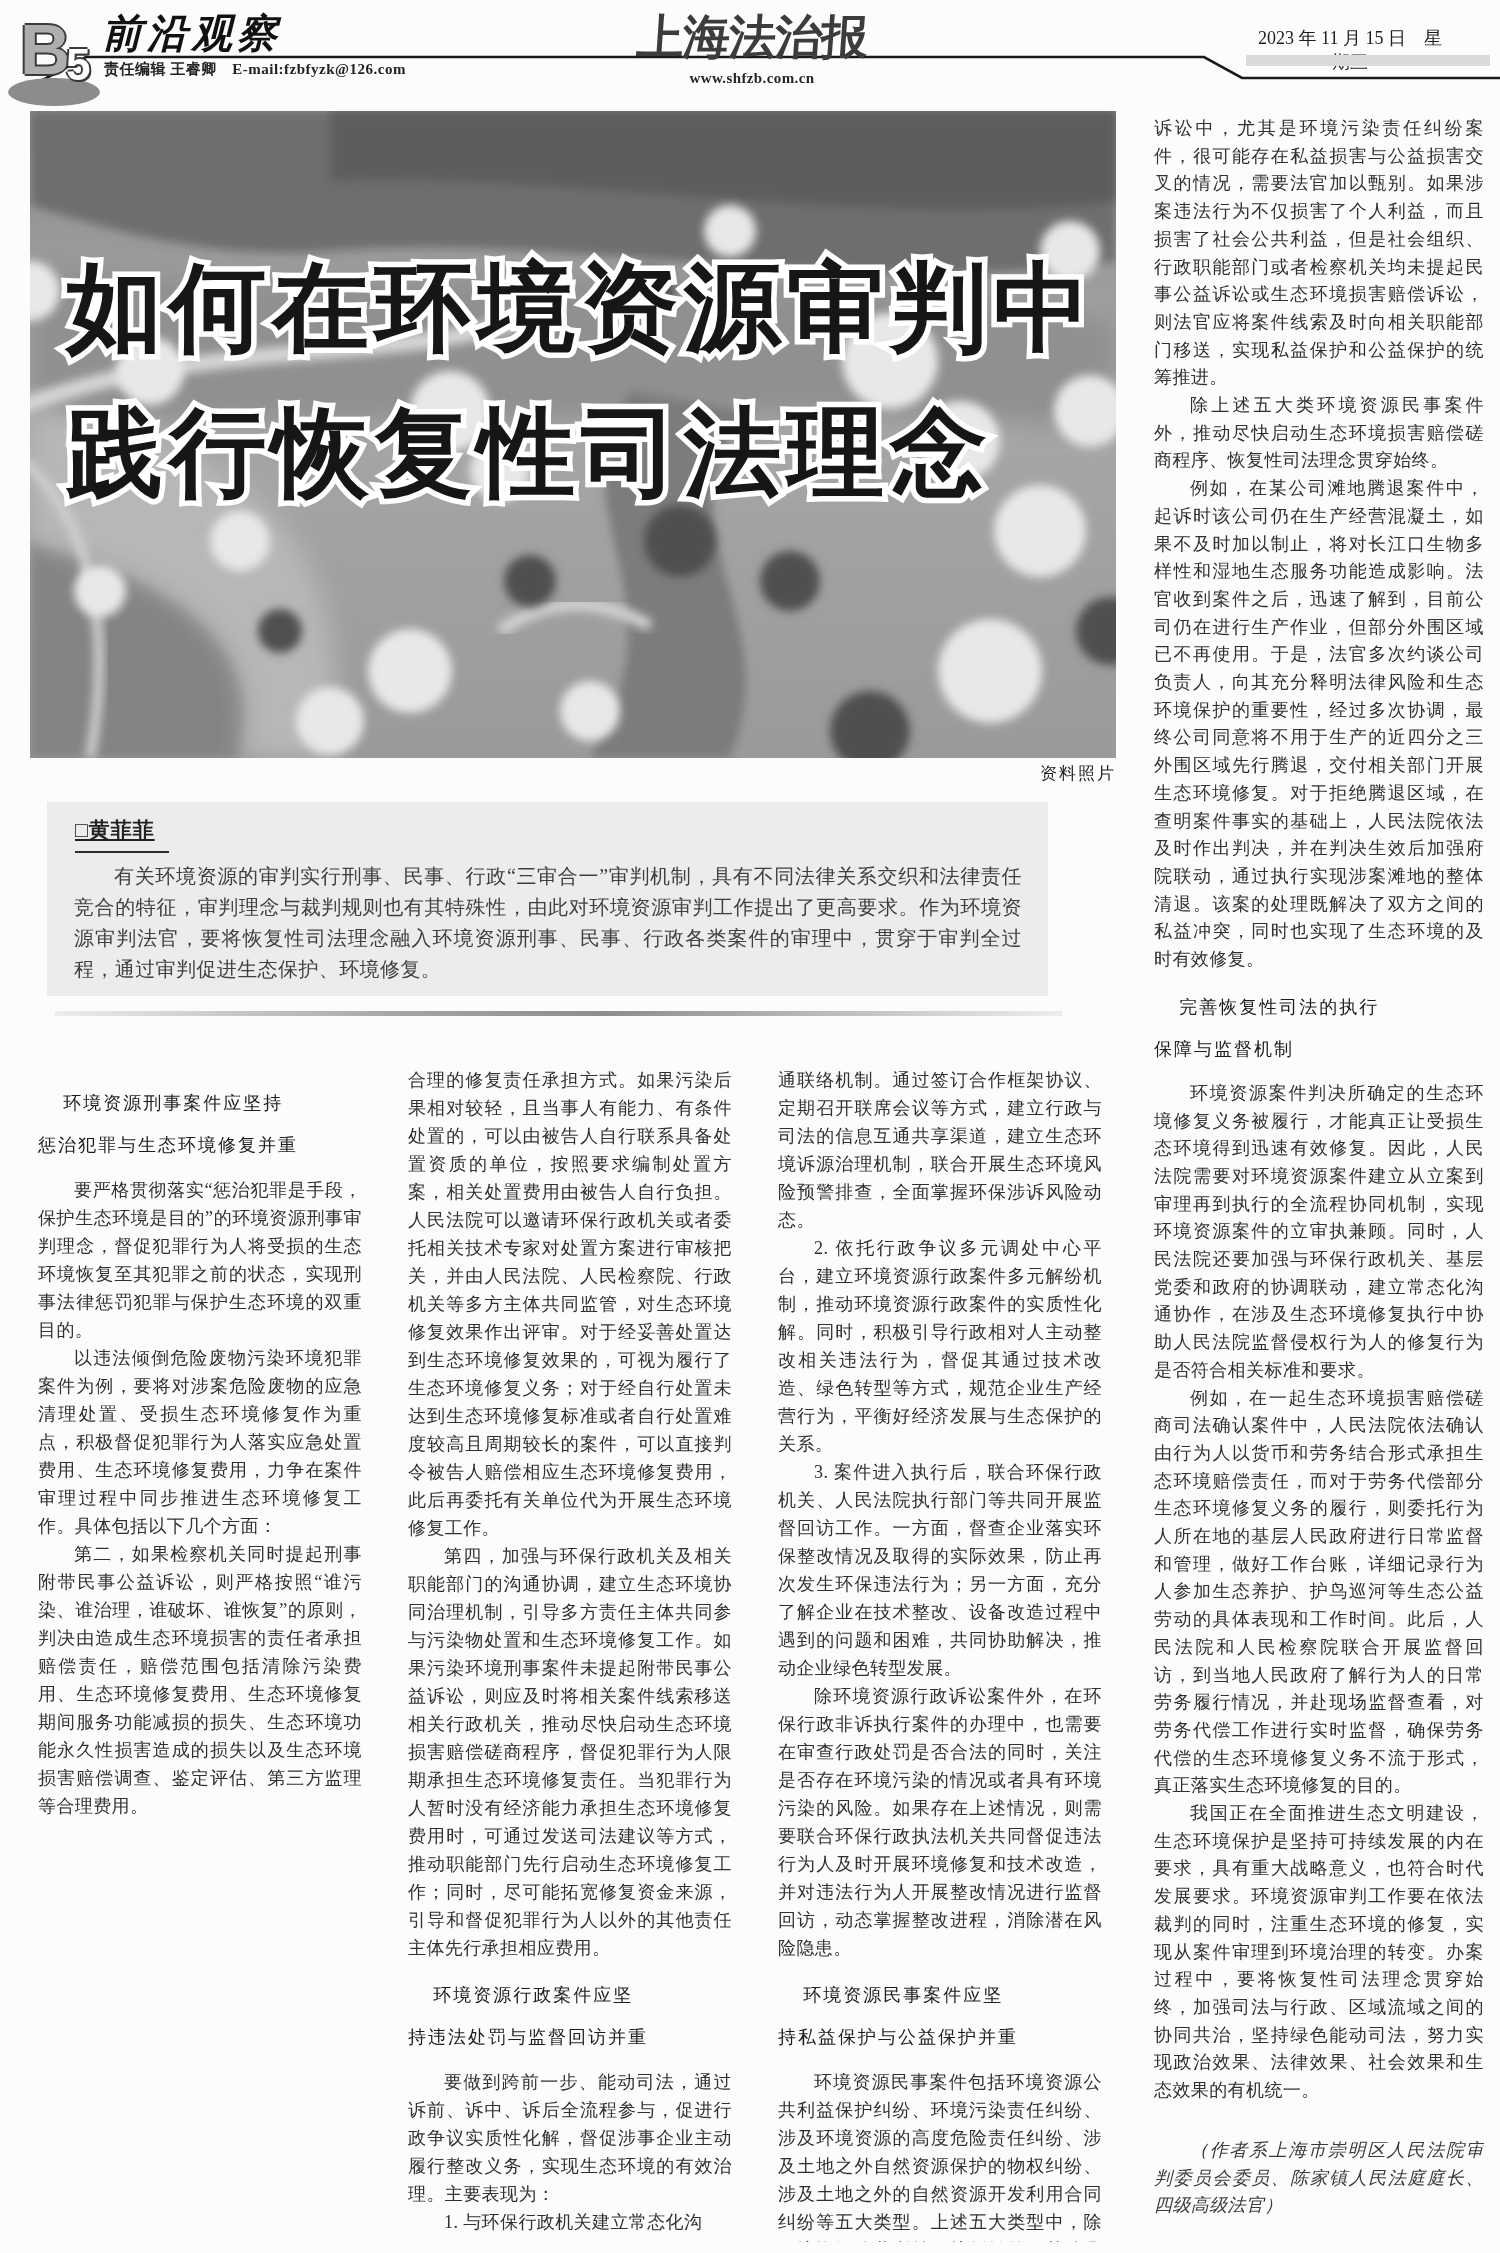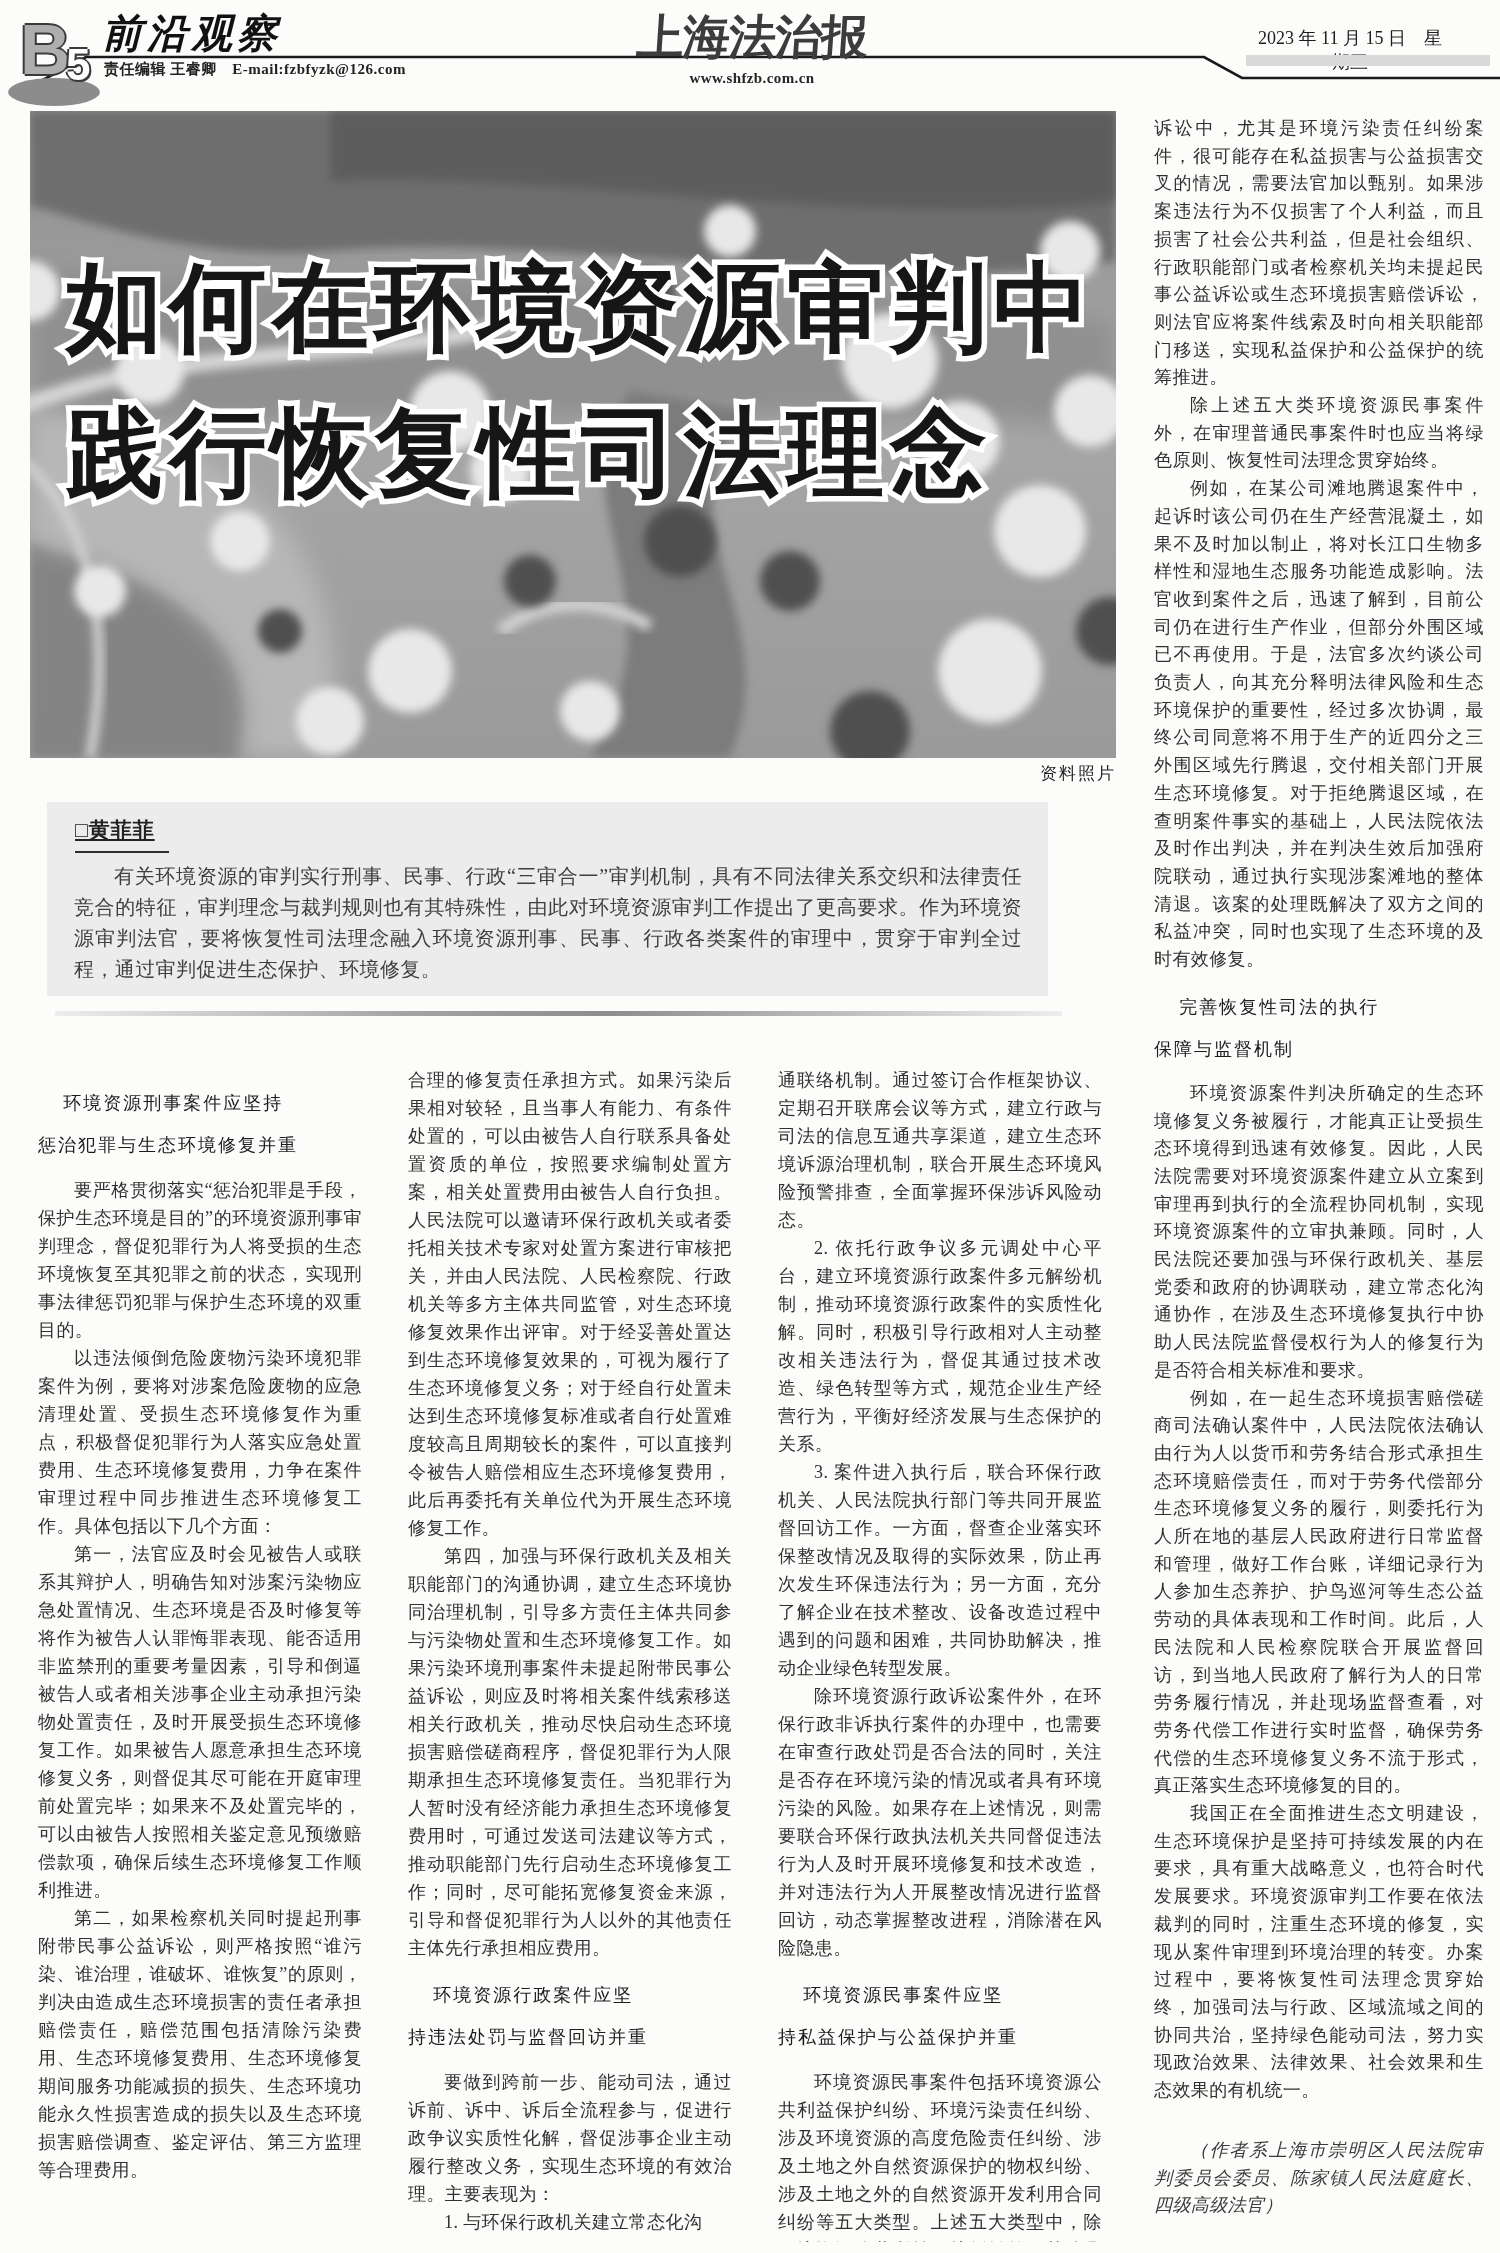--- a/index.html
+++ b/index.html
@@ -155,21 +155,20 @@
     <p class="intro-text">有关环境资源的审判实行刑事、民事、行政“三审合一”审判机制，具有不同法律关系交织和法律责任竞合的特征，审判理念与裁判规则也有其特殊性，由此对环境资源审判工作提出了更高要求。作为环境资源审判法官，要将恢复性司法理念融入环境资源刑事、民事、行政各类案件的审理中，贯穿于审判全过程，通过审判促进生态保护、环境修复。</p>
   </div>
 
   <div class="divider"></div>
 
   <div class="col c1">
       <h3>环境资源刑事案件应坚持
 惩治犯罪与生态环境修复并重</h3>
       <p>要严格贯彻落实“惩治犯罪是手段，保护生态环境是目的”的环境资源刑事审判理念，督促犯罪行为人将受损的生态环境恢复至其犯罪之前的状态，实现刑事法律惩罚犯罪与保护生态环境的双重目的。</p>
       <p>以违法倾倒危险废物污染环境犯罪案件为例，要将对涉案危险废物的应急清理处置、受损生态环境修复作为重点，积极督促犯罪行为人落实应急处置费用、生态环境修复费用，力争在案件审理过程中同步推进生态环境修复工作。具体包括以下几个方面：</p>
-      <p>第一，法官应及时会见被告人或联系其辩护人，明确告知对涉案污染物应急处置情况、生态环境是否及时修复等将作为被告人认罪悔罪表现、能否适用非监禁刑的重要考量因素，引导和倒逼被告人或者相关涉事企业主动承担污染物处置责任，及时开展受损生态环境修复工作。如果被告人愿意承担生态环境修复义务，则督促其尽可能在开庭审理前处置完毕；如果来不及处置完毕的，可以由被告人按照相关鉴定意见预缴赔偿款项，确保后续生态环境修复工作顺利推进。</p>
       <p>第二，如果检察机关同时提起刑事附带民事公益诉讼，则严格按照“谁污染、谁治理，谁破坏、谁恢复”的原则，判决由造成生态环境损害的责任者承担赔偿责任，赔偿范围包括清除污染费用、生态环境修复费用、生态环境修复期间服务功能减损的损失、生态环境功能永久性损害造成的损失以及生态环境损害赔偿调查、鉴定评估、第三方监理等合理费用。</p>
     </div>
   <div class="col c2">
       <p class="pc">合理的修复责任承担方式。如果污染后果相对较轻，且当事人有能力、有条件处置的，可以由被告人自行联系具备处置资质的单位，按照要求编制处置方案，相关处置费用由被告人自行负担。人民法院可以邀请环保行政机关或者委托相关技术专家对处置方案进行审核把关，并由人民法院、人民检察院、行政机关等多方主体共同监管，对生态环境修复效果作出评审。对于经妥善处置达到生态环境修复效果的，可视为履行了生态环境修复义务；对于经自行处置未达到生态环境修复标准或者自行处置难度较高且周期较长的案件，可以直接判令被告人赔偿相应生态环境修复费用，此后再委托有关单位代为开展生态环境修复工作。</p>
       <p>第四，加强与环保行政机关及相关职能部门的沟通协调，建立生态环境协同治理机制，引导多方责任主体共同参与污染物处置和生态环境修复工作。如果污染环境刑事案件未提起附带民事公益诉讼，则应及时将相关案件线索移送相关行政机关，推动尽快启动生态环境损害赔偿磋商程序，督促犯罪行为人限期承担生态环境修复责任。当犯罪行为人暂时没有经济能力承担生态环境修复费用时，可通过发送司法建议等方式，推动职能部门先行启动生态环境修复工作；同时，尽可能拓宽修复资金来源，引导和督促犯罪行为人以外的其他责任主体先行承担相应费用。</p>
       <h3>环境资源行政案件应坚
 持违法处罚与监督回访并重</h3>
       <p>要做到跨前一步、能动司法，通过诉前、诉中、诉后全流程参与，促进行政争议实质性化解，督促涉事企业主动履行整改义务，实现生态环境的有效治理。主要表现为：</p>
       <p>1. 与环保行政机关建立常态化沟</p>
     </div>
@@ -177,21 +176,21 @@
       <p class="pc">通联络机制。通过签订合作框架协议、定期召开联席会议等方式，建立行政与司法的信息互通共享渠道，建立生态环境诉源治理机制，联合开展生态环境风险预警排查，全面掌握环保涉诉风险动态。</p>
       <p>2. 依托行政争议多元调处中心平台，建立环境资源行政案件多元解纷机制，推动环境资源行政案件的实质性化解。同时，积极引导行政相对人主动整改相关违法行为，督促其通过技术改造、绿色转型等方式，规范企业生产经营行为，平衡好经济发展与生态保护的关系。</p>
       <p>3. 案件进入执行后，联合环保行政机关、人民法院执行部门等共同开展监督回访工作。一方面，督查企业落实环保整改情况及取得的实际效果，防止再次发生环保违法行为；另一方面，充分了解企业在技术整改、设备改造过程中遇到的问题和困难，共同协助解决，推动企业绿色转型发展。</p>
       <p>除环境资源行政诉讼案件外，在环保行政非诉执行案件的办理中，也需要在审查行政处罚是否合法的同时，关注是否存在环境污染的情况或者具有环境污染的风险。如果存在上述情况，则需要联合环保行政执法机关共同督促违法行为人及时开展环境修复和技术改造，并对违法行为人开展整改情况进行监督回访，动态掌握整改进程，消除潜在风险隐患。</p>
       <h3>环境资源民事案件应坚
 持私益保护与公益保护并重</h3>
       <p>环境资源民事案件包括环境资源公共利益保护纠纷、环境污染责任纠纷、涉及环境资源的高度危险责任纠纷、涉及土地之外自然资源保护的物权纠纷、涉及土地之外的自然资源开发利用合同纠纷等五大类型。上述五大类型中，除环境资源公共利益保护纠纷外，其他几类案件主要涉及私益诉讼。在环境私益</p>
     </div>
   <div class="col c4">
       <p class="pc">诉讼中，尤其是环境污染责任纠纷案件，很可能存在私益损害与公益损害交叉的情况，需要法官加以甄别。如果涉案违法行为不仅损害了个人利益，而且损害了社会公共利益，但是社会组织、行政职能部门或者检察机关均未提起民事公益诉讼或生态环境损害赔偿诉讼，则法官应将案件线索及时向相关职能部门移送，实现私益保护和公益保护的统筹推进。</p>
-      <p>除上述五大类环境资源民事案件外，在审理普通民事案件时也应当将绿色原则、恢复性司法理念贯穿始终。</p>
+      <p>除上述五大类环境资源民事案件外，推动尽快启动生态环境损害赔偿磋商程序、恢复性司法理念贯穿始终。</p>
       <p>例如，在某公司滩地腾退案件中，起诉时该公司仍在生产经营混凝土，如果不及时加以制止，将对长江口生物多样性和湿地生态服务功能造成影响。法官收到案件之后，迅速了解到，目前公司仍在进行生产作业，但部分外围区域已不再使用。于是，法官多次约谈公司负责人，向其充分释明法律风险和生态环境保护的重要性，经过多次协调，最终公司同意将不用于生产的近四分之三外围区域先行腾退，交付相关部门开展生态环境修复。对于拒绝腾退区域，在查明案件事实的基础上，人民法院依法及时作出判决，并在判决生效后加强府院联动，通过执行实现涉案滩地的整体清退。该案的处理既解决了双方之间的私益冲突，同时也实现了生态环境的及时有效修复。</p>
       <h3>完善恢复性司法的执行
 保障与监督机制</h3>
       <p>环境资源案件判决所确定的生态环境修复义务被履行，才能真正让受损生态环境得到迅速有效修复。因此，人民法院需要对环境资源案件建立从立案到审理再到执行的全流程协同机制，实现环境资源案件的立审执兼顾。同时，人民法院还要加强与环保行政机关、基层党委和政府的协调联动，建立常态化沟通协作，在涉及生态环境修复执行中协助人民法院监督侵权行为人的修复行为是否符合相关标准和要求。</p>
       <p>例如，在一起生态环境损害赔偿磋商司法确认案件中，人民法院依法确认由行为人以货币和劳务结合形式承担生态环境赔偿责任，而对于劳务代偿部分生态环境修复义务的履行，则委托行为人所在地的基层人民政府进行日常监督和管理，做好工作台账，详细记录行为人参加生态养护、护鸟巡河等生态公益劳动的具体表现和工作时间。此后，人民法院和人民检察院联合开展监督回访，到当地人民政府了解行为人的日常劳务履行情况，并赴现场监督查看，对劳务代偿工作进行实时监督，确保劳务代偿的生态环境修复义务不流于形式，真正落实生态环境修复的目的。</p>
       <p>我国正在全面推进生态文明建设，生态环境保护是坚持可持续发展的内在要求，具有重大战略意义，也符合时代发展要求。环境资源审判工作要在依法裁判的同时，注重生态环境的修复，实现从案件审理到环境治理的转变。办案过程中，要将恢复性司法理念贯穿始终，加强司法与行政、区域流域之间的协同共治，坚持绿色能动司法，努力实现政治效果、法律效果、社会效果和生态效果的有机统一。</p>
       <p class="sig">（作者系上海市崇明区人民法院审判委员会委员、陈家镇人民法庭庭长、四级高级法官）</p>
     </div>
 
 </div>

